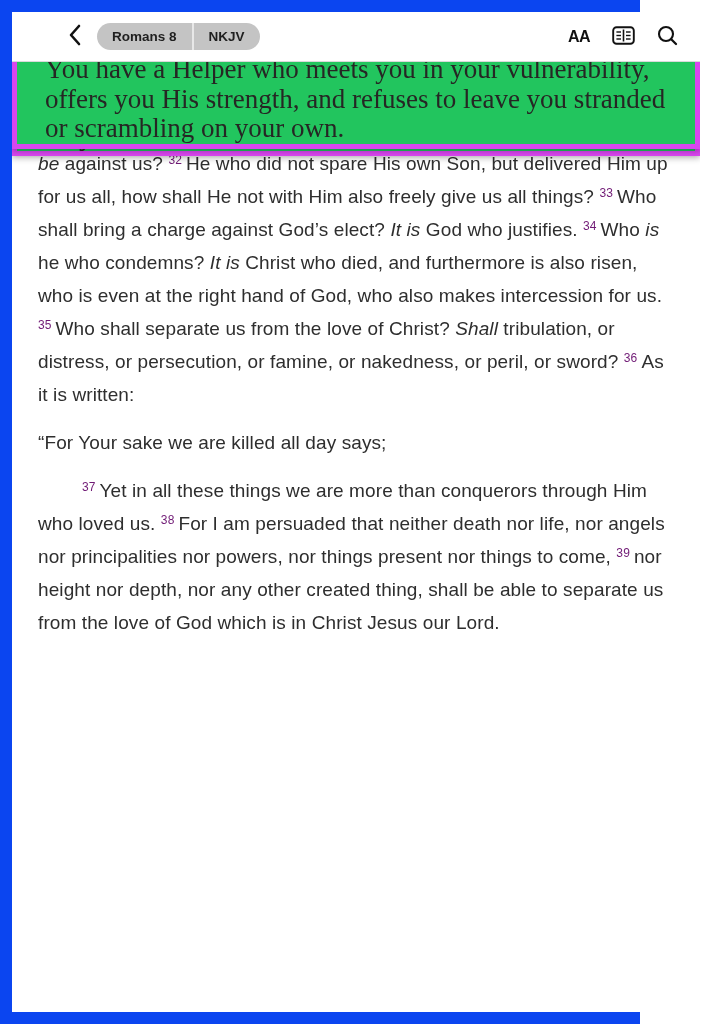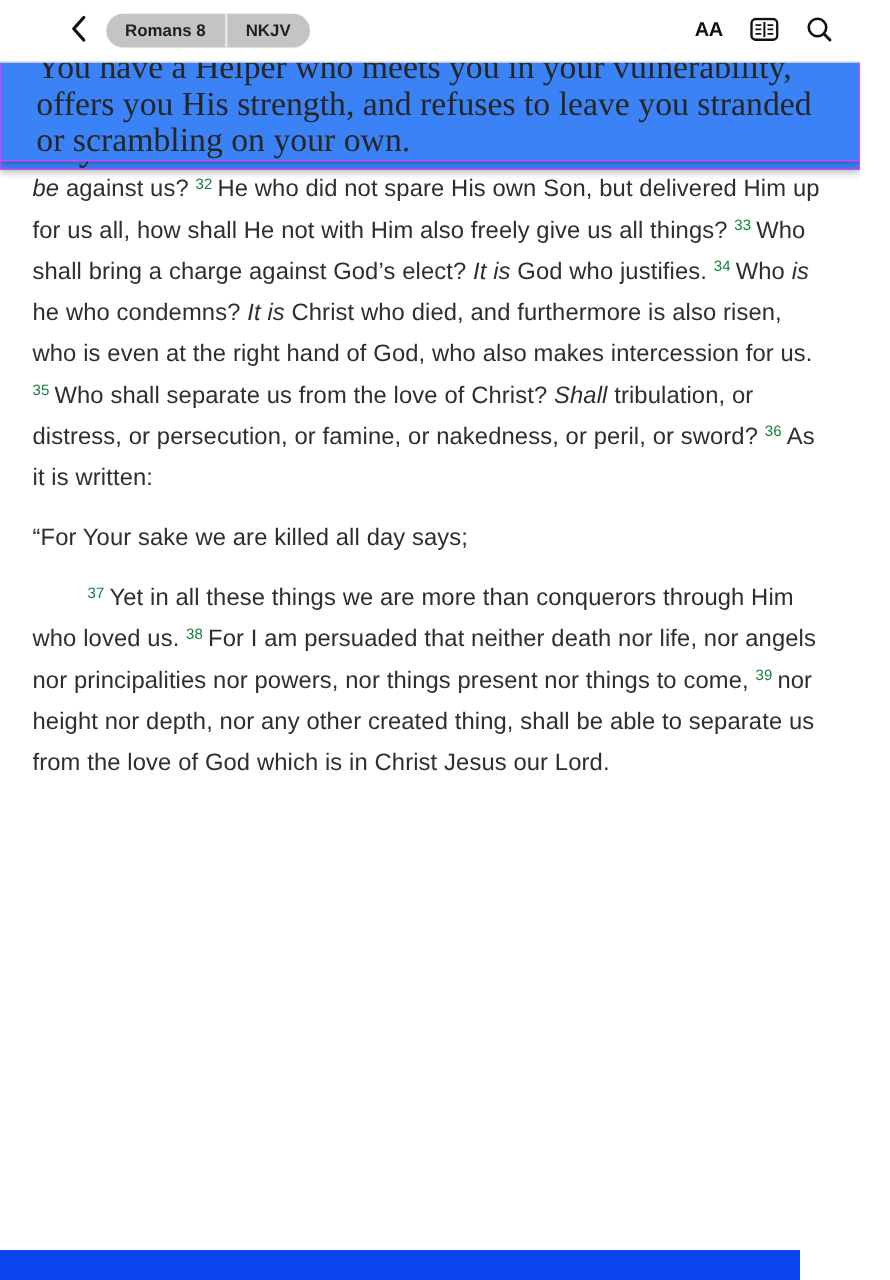--- a/index.html
+++ b/index.html
@@ -1,19 +1,19 @@
 <!DOCTYPE html>
 <html><head>
 <meta charset="utf-8">
 <style>
   * { margin:0; padding:0; box-sizing:border-box; }
   html,body { width:712px; height:1024px; }
   body { font-family:"Liberation Sans", sans-serif; }
 
-  .frame { position:relative; width:640px; height:1024px; background:#0b45f0; }
+  .frame { position:relative; width:640px; height:1024px; background:#0b45f0; padding:12px; }
   .page  { position:relative; width:688px; height:1000px; background:#ffffff; overflow:hidden; }
 
   
   .reader-header {
     position:absolute; top:0; left:0; right:0; height:50px;
     display:flex; align-items:center;
     border-bottom:1px solid #dadada; background:#fff; z-index:5;
     padding:0 22px 0 56px;
   }
   .back-btn { background:none; border:none; cursor:pointer; display:flex; align-items:center; margin-right:16px; }
@@ -37,27 +37,27 @@
     font-size:38px; font-weight:800; letter-spacing:-0.5px; color:#0c0c0c;
     font-family:"Liberation Sans",sans-serif;
   }
   .scripture {
     position:absolute; top:102px; left:26px; width:636px;
     font-size:19px; line-height:33px; color:#2e2e2e; letter-spacing:0.1px;
   }
   .verse-para { text-indent:44px; }
   .verse-para + .verse-para, .poetry + .verse-para { }
   .vnum {
-    font-size:12px; line-height:0; vertical-align:6px; margin-right:4px; color:#15803d;
+    font-size:12px; line-height:0; vertical-align:6px; margin-right:4px; color:#701a75;
   }
   .poetry { margin:15px 0 15px 0; text-indent:0; }
 
   
   .card {
-    position:absolute; background:#3b82f6; border:1px solid #d946ef;
+    position:absolute; background:#22c55e; border:5px solid #d946ef;
     box-shadow:0 2px 6px rgba(0,0,0,0.3);
   }
   .card-label {
     font-family:"Liberation Sans",sans-serif; font-weight:700; font-size:12px;
     letter-spacing:2.8px; color:#2b2b2b;
   }
   .card-text { font-family:"Liberation Serif","DejaVu Serif",serif; color:#262624; }
 
   .card-left   { left:0;   top:669; width:334; height:213; padding:13px 14px 0 22px; z-index:1; }
   .card-left  .card-text  { font-size:26.5px; line-height:29px; margin-top:9px; }

